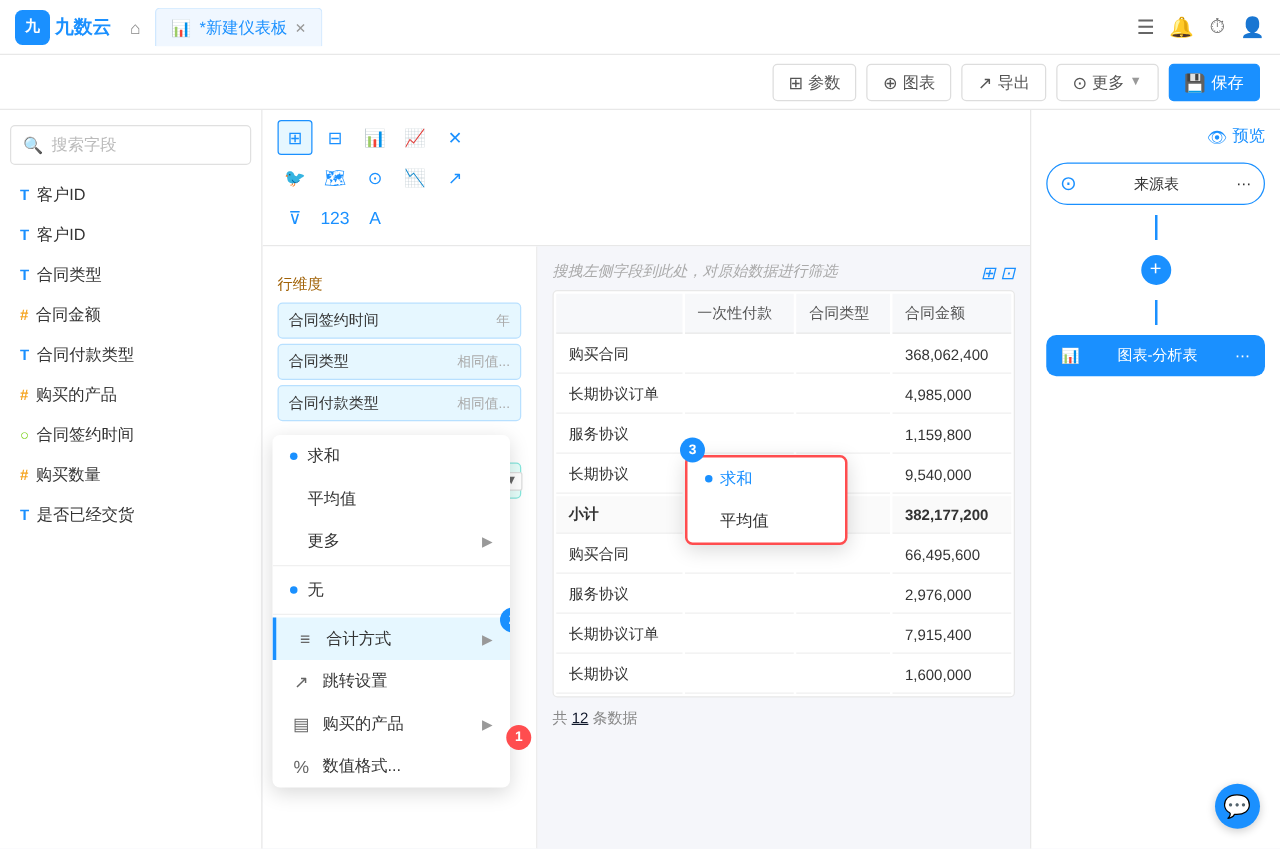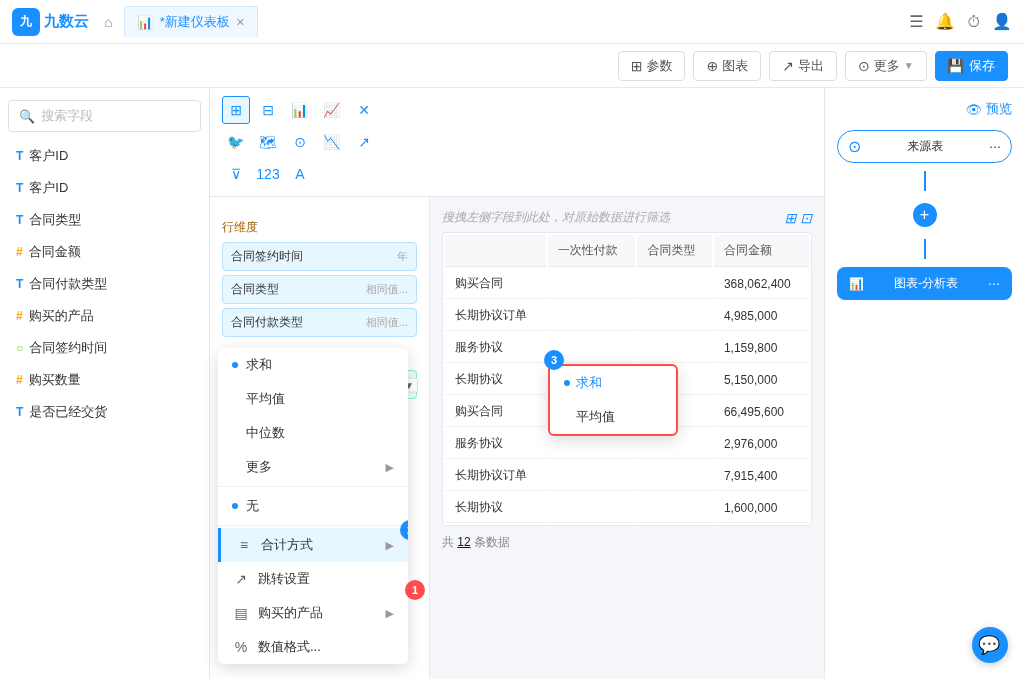--- a/index.html
+++ b/index.html
@@ -283,21 +283,27 @@
             <tr>
               <td>服务协议</td>
               <td></td>
               <td></td>
               <td>1,159,800</td>
             </tr>
             <tr>
               <td>长期协议</td>
               <td></td>
               <td></td>
-              <td>5,150,000</td>
+              <td>9,540,000</td>
+            </tr>
+            <tr class="subtotal">
+              <td>小计</td>
+              <td></td>
+              <td></td>
+              <td>382,177,200</td>
             </tr>
             <tr>
               <td>购买合同</td>
               <td></td>
               <td></td>
               <td>66,495,600</td>
             </tr>
             <tr>
               <td>服务协议</td>
               <td></td>
@@ -352,24 +358,20 @@
       <div class="menu-item">
         <span class="dot"></span>
         <span>求和</span>
       </div>
       <div class="menu-item">
         <span class="no-dot"></span>
         <span>平均值</span>
       </div>
       <div class="menu-item">
         <span class="no-dot"></span>
-        <span>中位数</span>
-      </div>
-      <div class="menu-item">
-        <span class="no-dot"></span>
         <span>更多</span>
         <span class="arrow">▶</span>
       </div>
       <div class="menu-divider"></div>
       <div class="menu-item">
         <span class="dot"></span>
         <span>无</span>
       </div>
       <div class="menu-divider"></div>
 

